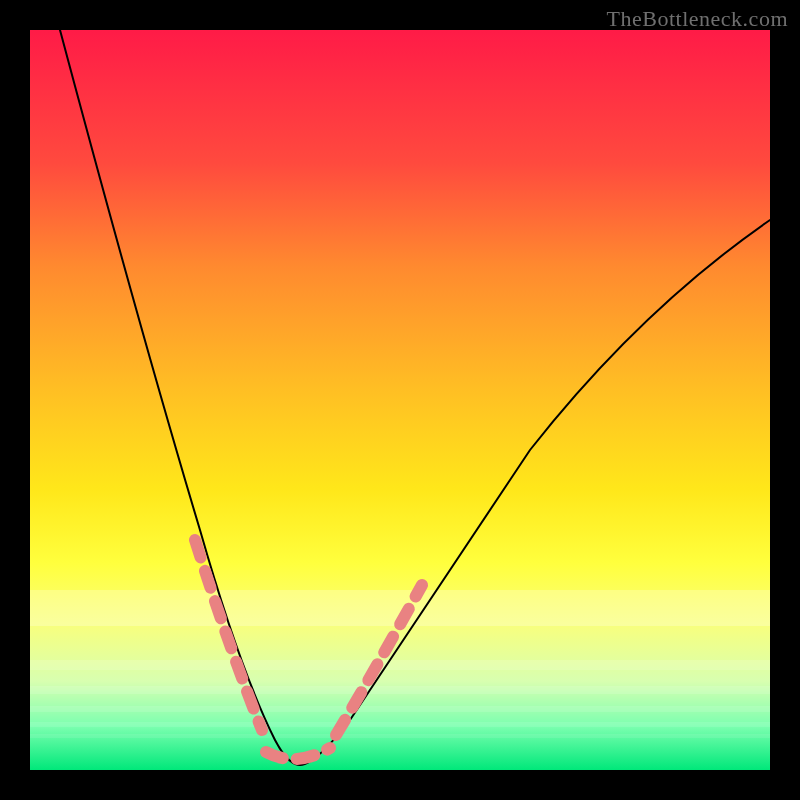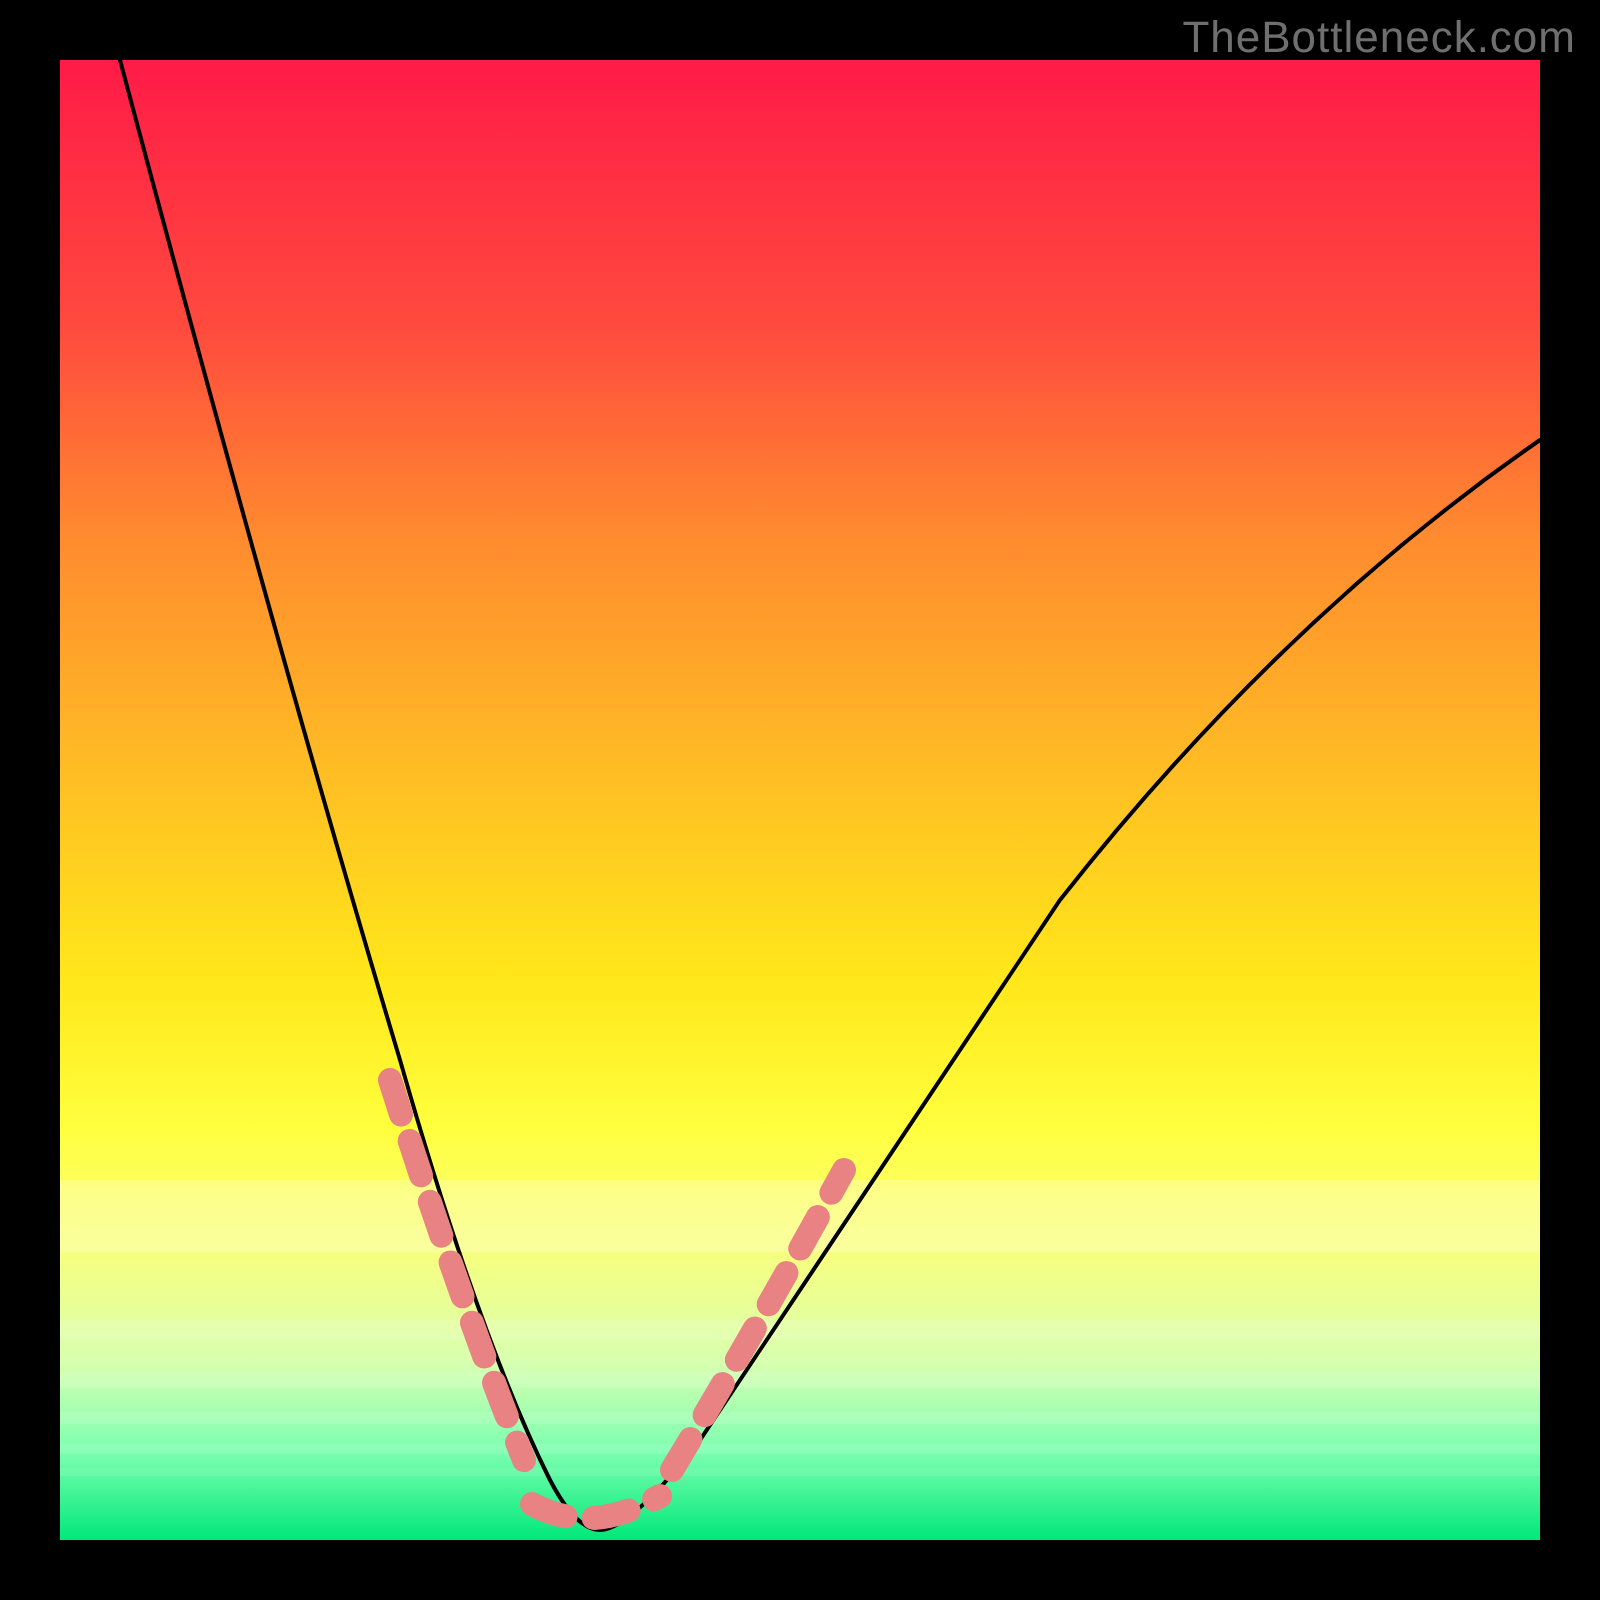--- a/index.html
+++ b/index.html
@@ -13,21 +13,21 @@
   .frame {
     position: relative;
     width: 800px;
     height: 800px;
     background: #000;
   }
   .watermark {
     position: absolute;
     top: 6px;
     right: 12px;
-    font-family: Liberation Sans, sans-serif;
+    font-family: Liberation Serif, serif;
     font-size: 22px;
     color: #6f6f6f;
     letter-spacing: 0.5px;
     z-index: 10;
   }
   .plot-area {
     position: absolute;
     left: 30px;
     top: 30px;
     width: 740px;

